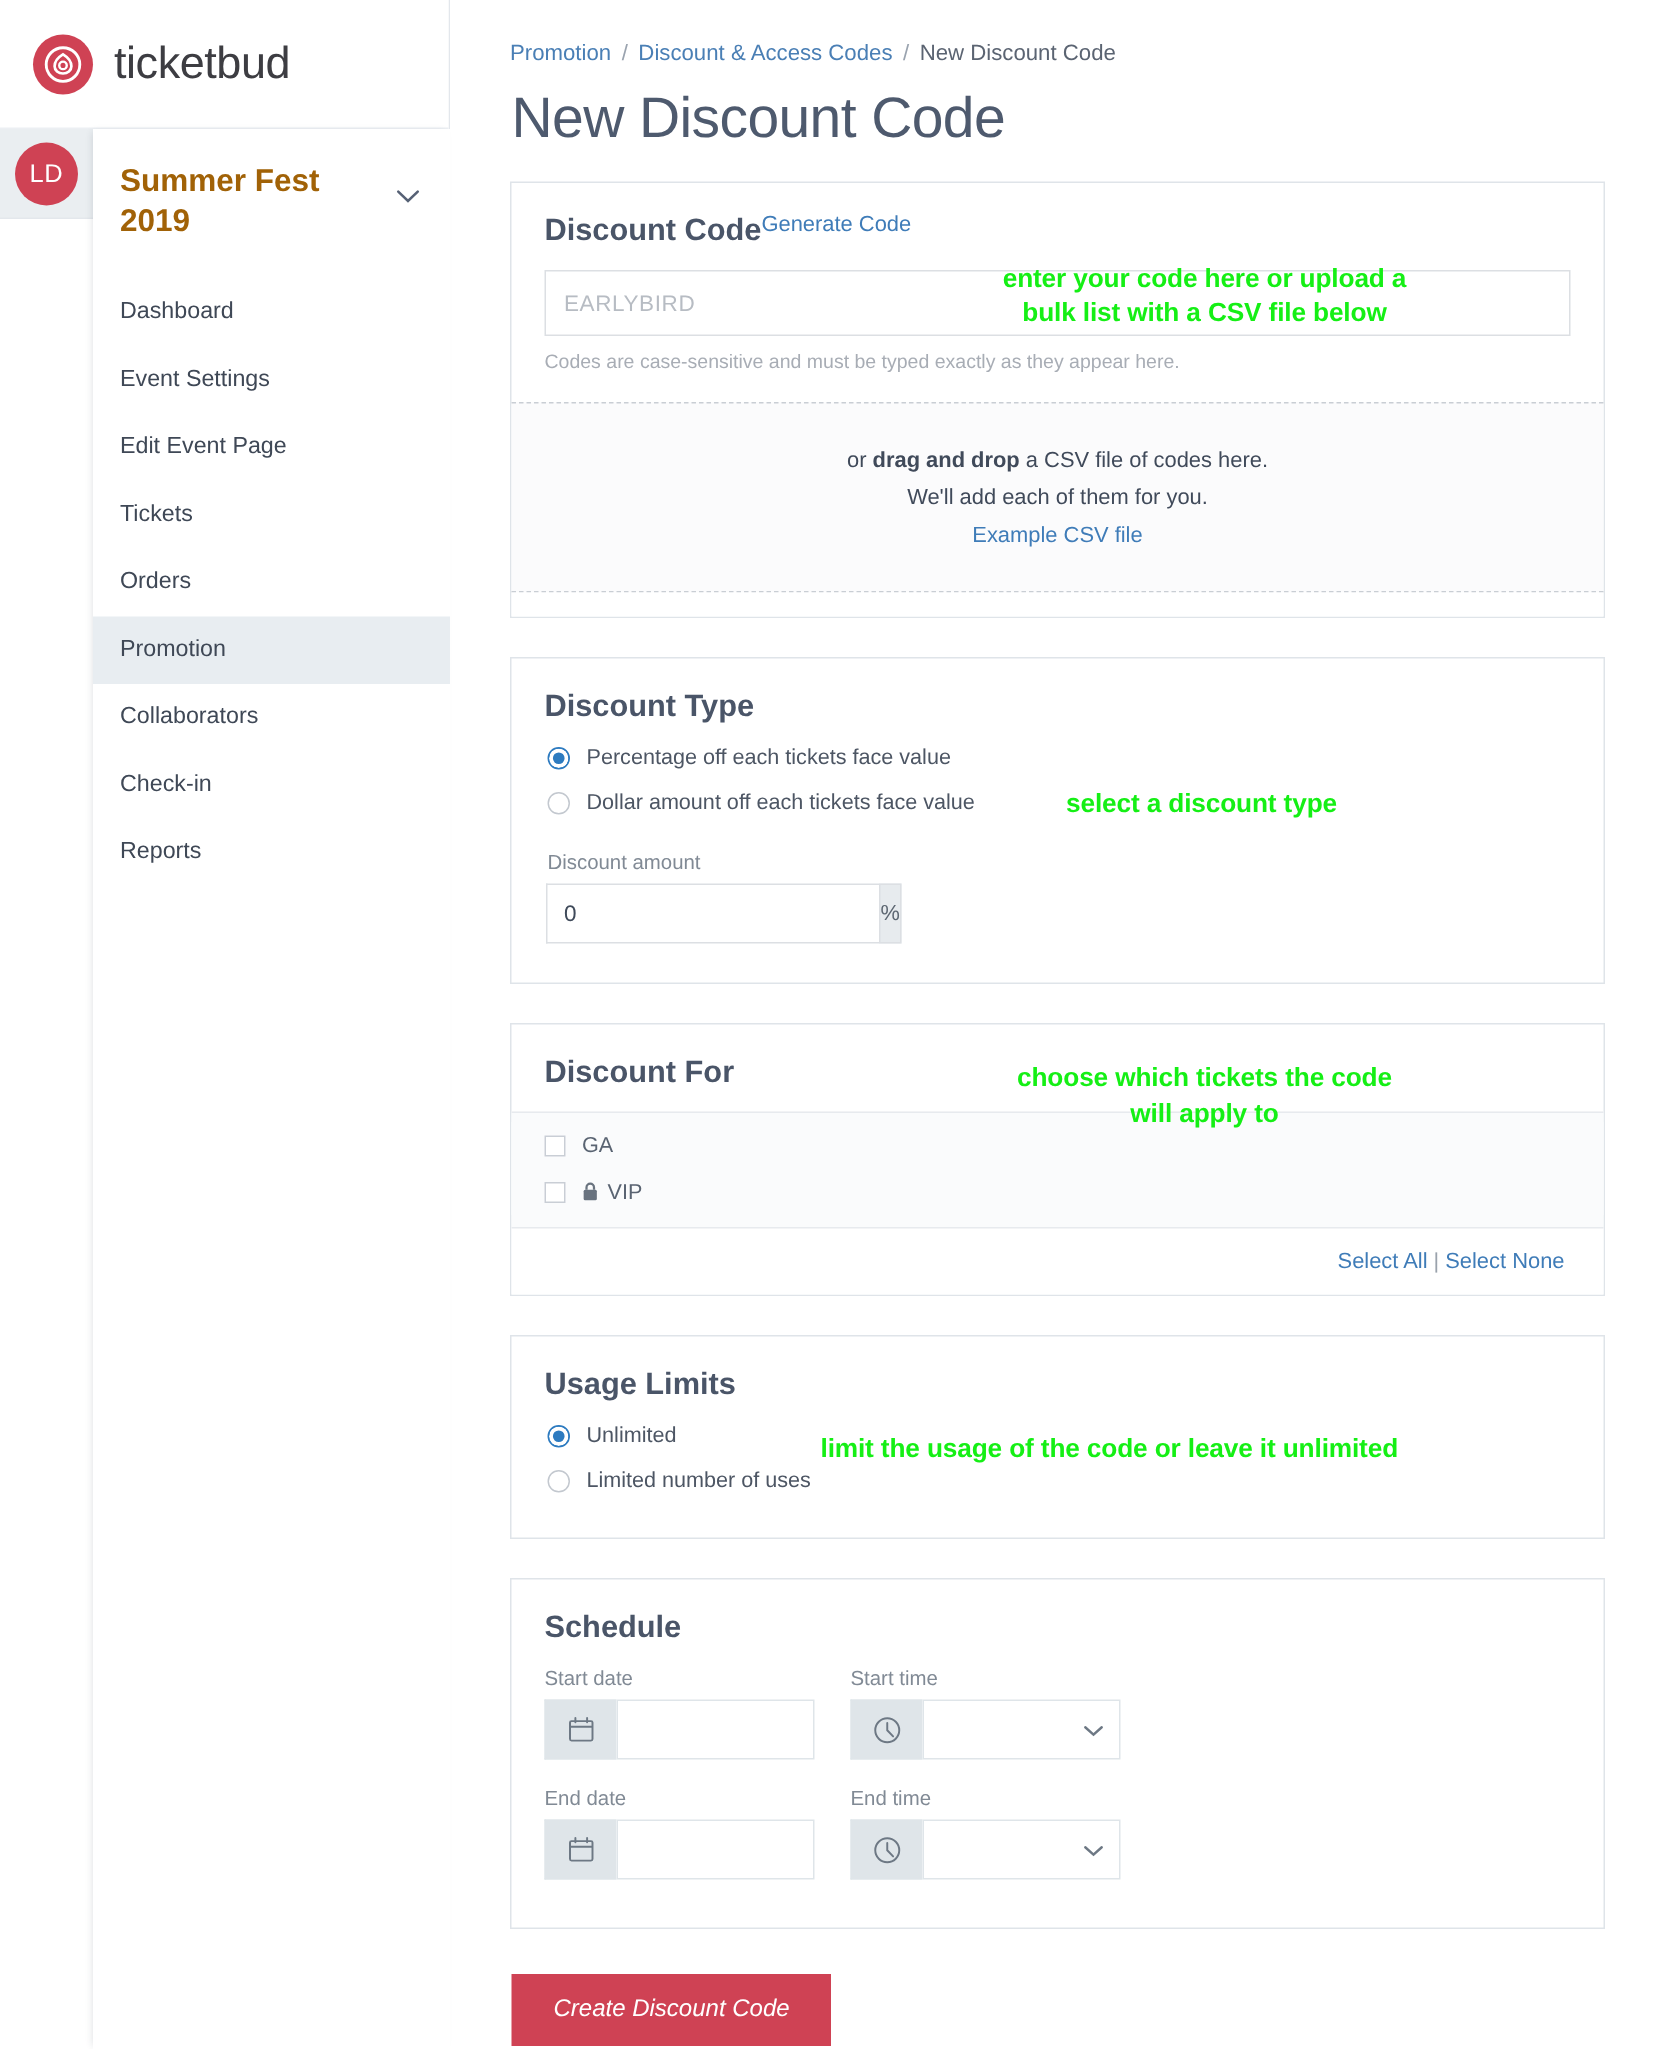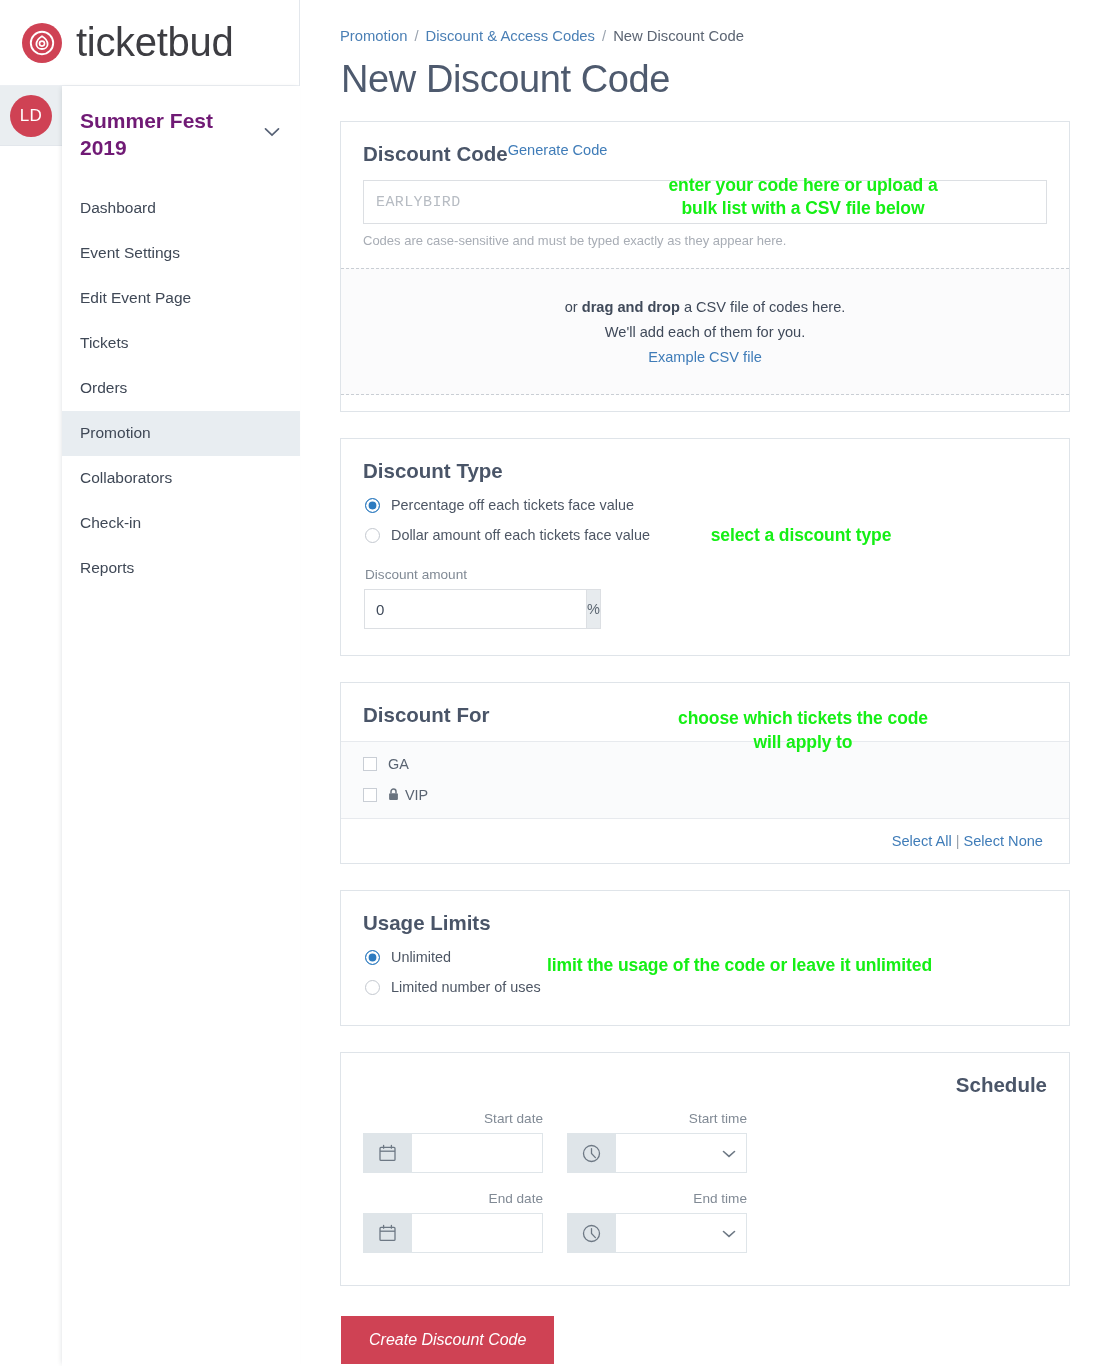--- a/index.html
+++ b/index.html
@@ -29,21 +29,21 @@
   }
   .logo-mark {
     width: 40px; height: 40px; border-radius: 50%;
     background: #cf4254;
     display: flex; align-items: center; justify-content: center;
     flex: 0 0 40px;
   }
   .logo-mark svg { display:block; }
   .brand-name {
     margin-left: 14px;
-    font-size: 40px;
+    font-size: 30px;
     font-weight: 400;
     color: #3d3d42;
     letter-spacing: -0.3px;
   }
 
   .avatar-strip {
     position: absolute; left: 0; top: 86px;
     width: 62px; height: 60px;
     background: #eaeef1;
     display: flex; align-items: center; justify-content: center;
@@ -62,21 +62,21 @@
     background: #ffffff;
     box-shadow: -2px 0 5px -2px rgba(40,50,70,.16);
   }
   .event-switch {
     display: flex; align-items: flex-start; justify-content: space-between;
     padding: 22px 20px 20px 18px;
     cursor: pointer;
   }
   .event-title {
     font-size: 21px; font-weight: bold; line-height: 1.28;
-    color: #701a75; max-width: 160px;
+    color: #a16207; max-width: 160px;
   }
   .chev {
     color: #566175; font-size: 15px; margin-top: 16px; line-height: 1;
   }
   .nav-list { margin-top: 4px; }
   .nav-item {
     height: 45px; display: flex; align-items: center;
     padding-left: 18px;
     font-size: 15.5px; color: #3f4856;
     cursor: pointer;
@@ -115,21 +115,21 @@
 
   
   .dc-head { display: flex; align-items: flex-start; }
   .link { color: #3f7cb8; font-size: 14.6px; text-decoration: none; cursor: pointer; }
   .code-input {
     width: 100%; height: 44px;
     border: 1px solid #dcdfe3;
     background: #fff;
     padding: 0 12px;
     font-size: 15px; color: #3f4a5a;
-    font-family: Liberation Mono, monospace;
+    font-family: Liberation Sans, sans-serif;
     outline: none;
   }
   .code-input::placeholder { color: #b7bcc3; letter-spacing: .4px; }
   .hint { font-size: 13px; color: #a8adb5; margin-top: 9px; }
 
   .dropzone {
     border-top: 1px dashed #c9ced4;
     border-bottom: 1px dashed #c9ced4;
     background: #fbfbfc;
     text-align: center;
@@ -368,21 +368,21 @@
         <label class="opt" style="margin-top:14px;">
           <span class="radio"></span>
           <span class="opt-label">Limited number of uses</span>
         </label>
       </div>
       <div class="anno" style="left:206px; top:63px; width:500px; text-align:left;">limit the usage of the code or leave it unlimited</div>
     </div>
 
     
     <div class="card">
-      <div class="card-pad" style="padding-bottom:18px;text-align:right;">
+      <div class="card-pad" style="padding-bottom:18px;">
         <h2>Schedule</h2>
 
         <div class="sched-grid">
           <div class="sched-cell">
             <div class="sched-lbl">Start date</div>
             <div class="input-combo">
               <span class="combo-icon">
                 <svg width="17" height="18" viewBox="0 0 17 18">
                   <rect x="1" y="3.4" width="15" height="13" rx="1" fill="none" stroke="#6d7884" stroke-width="1.3"></rect>
                   <path d="M1 7.2 H16" stroke="#6d7884" stroke-width="1.3"></path>

